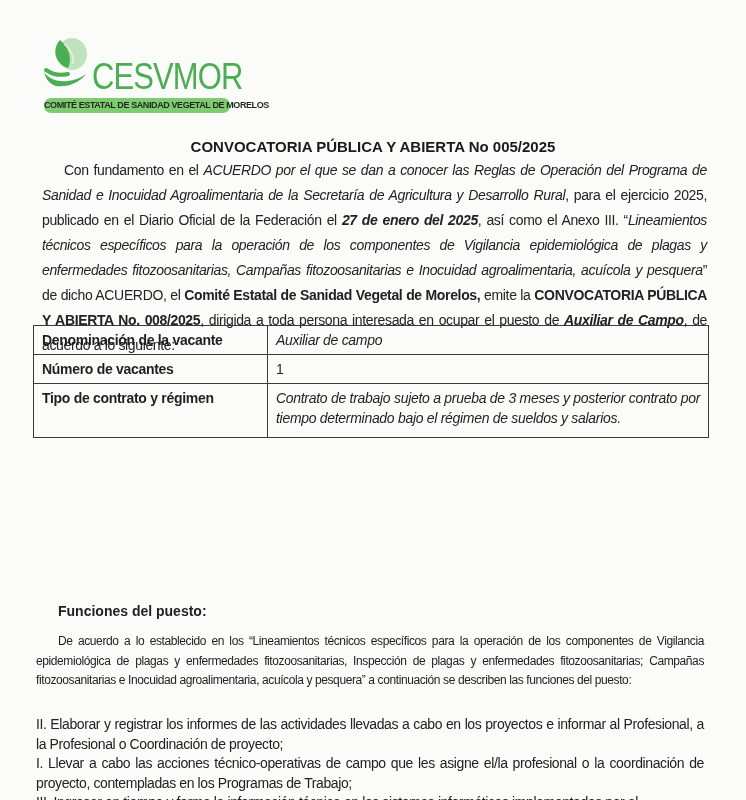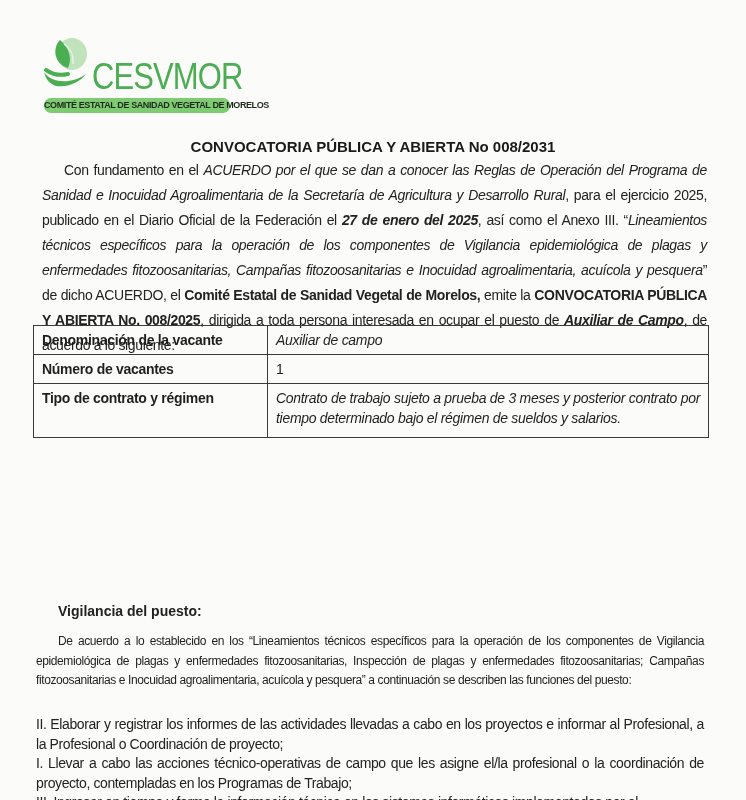--- a/index.html
+++ b/index.html
@@ -80,42 +80,42 @@
     <ellipse cx="30" cy="20" rx="15" ry="16" fill="#8fd08a" opacity="0.55"></ellipse>
     <path d="M18 6 C10 14 12 30 26 34 C30 26 28 14 18 6 Z" fill="#4cae52"></path>
     <path d="M22 10 C28 14 32 20 31 30" stroke="#e8f4e4" stroke-width="1.4" fill="none"></path>
     <path d="M2 38 C10 50 30 50 44 40 C40 46 28 54 14 52 C8 50 4 46 2 38 Z" fill="#4cae52"></path>
     <path d="M4 36 C10 40 18 42 26 40" stroke="#4cae52" stroke-width="4" fill="none" stroke-linecap="round"></path>
   </svg>
   <div class="logo-text">CESVMOR</div>
   <div class="logo-band">COMITÉ ESTATAL DE SANIDAD VEGETAL DE MORELOS</div>
 </div>
 
-<div class="title">CONVOCATORIA PÚBLICA Y ABIERTA No 008/2031</div>
+<div class="title">CONVOCATORIA PÚBLICA Y ABIERTA No 005/2025</div>
 
 <div class="intro"><span class="indent"></span><span>Con fundamento en el </span><span class="it">ACUERDO por el que se dan a conocer las Reglas de Operación del Programa de Sanidad e Inocuidad Agroalimentaria de la Secretaría de Agricultura y Desarrollo Rural</span><span>, para el ejercicio 2025, publicado en el Diario Oficial de la Federación el </span><span class="b it">27 de enero del 2025</span><span>, así como el Anexo III. “</span><span class="it">Lineamientos técnicos específicos para la operación de los componentes de Vigilancia epidemiológica de plagas y enfermedades fitozoosanitarias, Campañas fitozoosanitarias e Inocuidad agroalimentaria, acuícola y pesquera</span><span>” de dicho ACUERDO, el </span><span class="b">Comité Estatal de Sanidad Vegetal de Morelos,</span><span> emite la </span><span class="b">CONVOCATORIA PÚBLICA Y ABIERTA No. 008/2025</span><span>, dirigida a toda persona interesada en ocupar el puesto de </span><span class="b it">Auxiliar de Campo</span><span>, de acuerdo a lo siguiente:</span></div>
 
 <table class="vac">
   <tbody>
       <tr class="r1">
     <td class="lbl">Denominación de la vacante</td>
     <td class="val it">Auxiliar de campo</td>
   </tr>
   <tr class="r2">
     <td class="lbl">Número de vacantes</td>
     <td class="val">1</td>
   </tr>
   <tr class="r6">
     <td class="lbl">Tipo de contrato y régimen</td>
     <td class="val it">Contrato de trabajo sujeto a prueba de 3 meses y posterior contrato por tiempo determinado bajo el régimen de sueldos y salarios.</td>
   </tr>
 </tbody>
   </table>
 
-<div class="sec">Vigilancia del puesto:</div>
+<div class="sec">Funciones del puesto:</div>
 
 <div class="para2"><span class="indent"></span><span>De acuerdo a lo establecido en los “Lineamientos técnicos específicos para la operación de los componentes de Vigilancia epidemiológica de plagas y enfermedades fitozoosanitarias, Inspección de plagas y enfermedades fitozoosanitarias; Campañas fitozoosanitarias e Inocuidad agroalimentaria, acuícola y pesquera” a continuación se describen las funciones del puesto:</span></div>
 
 <div class="funcs">
   <p>II. Elaborar y registrar los informes de las actividades llevadas a cabo en los proyectos e informar al Profesional, a la Profesional o Coordinación de proyecto;</p>
   <p>I. Llevar a cabo las acciones técnico-operativas de campo que les asigne el/la profesional o la coordinación de proyecto, contempladas en los Programas de Trabajo;</p>
   <p>III. Ingresar en tiempo y forma la información técnica en los sistemas informáticos implementados por el</p>
 </div>
 
 </body></html>

